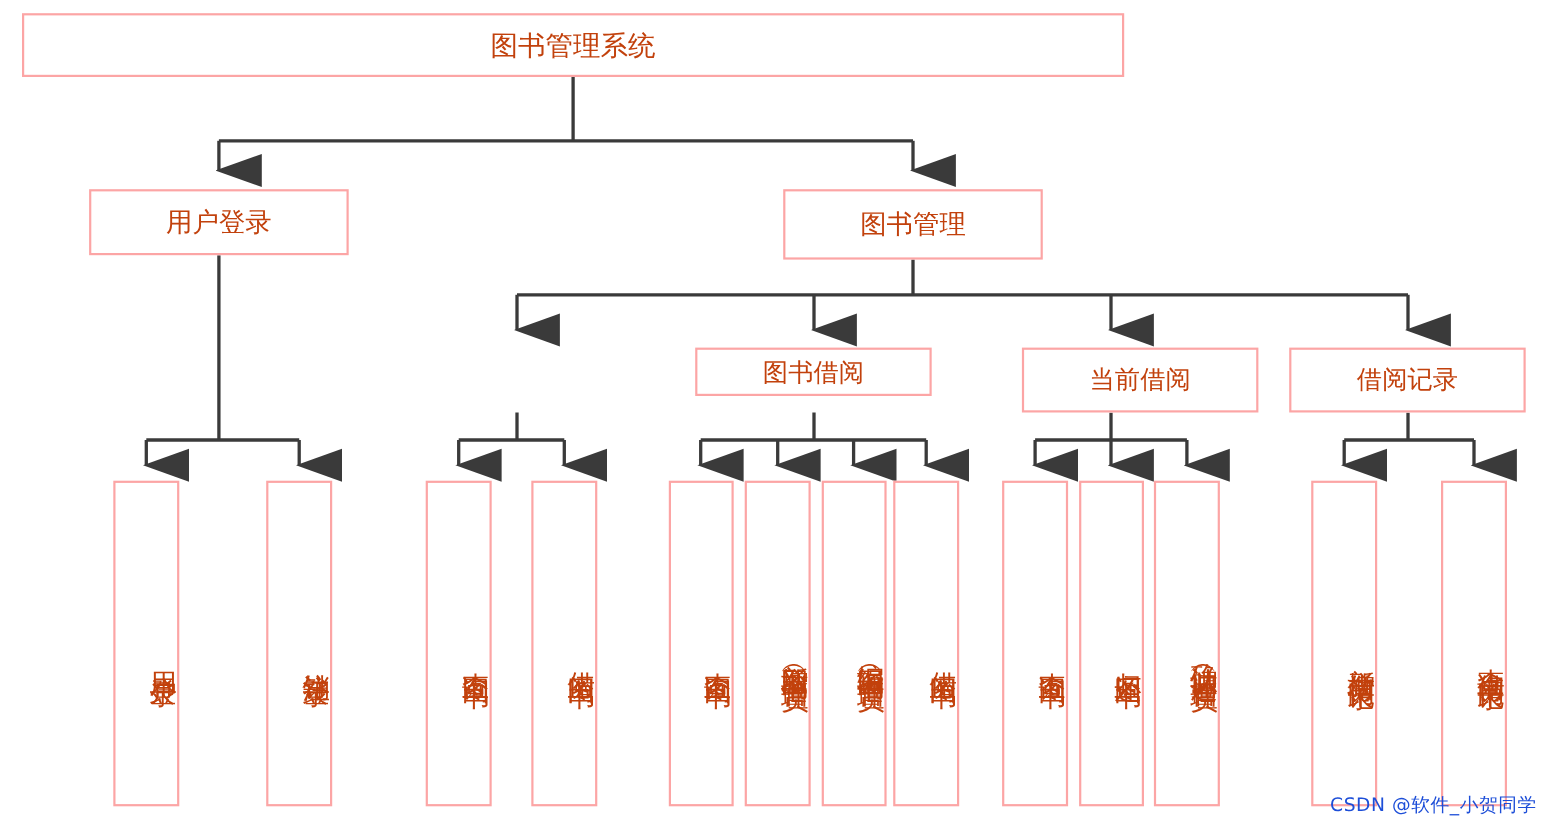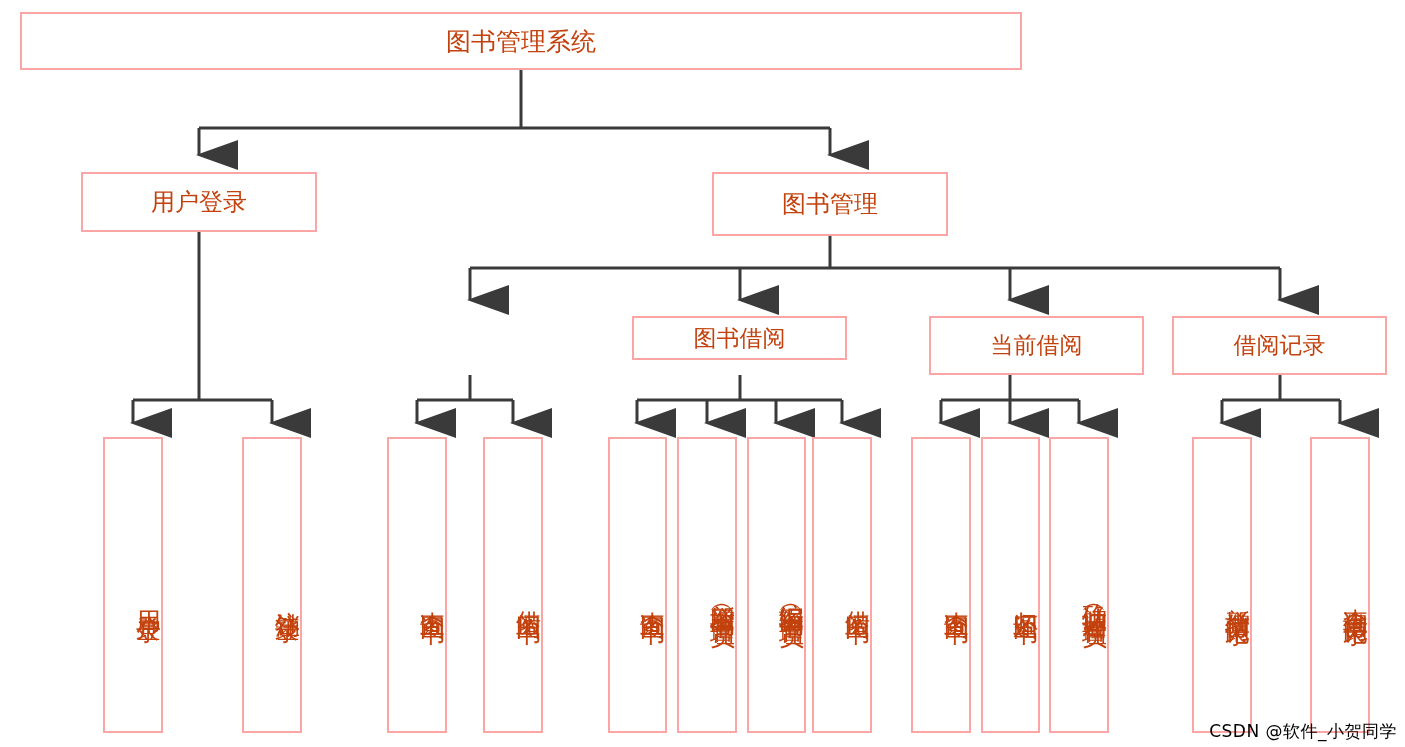--- a/index.html
+++ b/index.html
@@ -38,21 +38,21 @@
   }
   .node.leaf .lbl{
     writing-mode:vertical-rl;
     text-orientation:upright;
     white-space:nowrap;
   }
   .watermark{
     position:absolute;
     right:8px;bottom:4px;
     font-size:17px;
-    color:#000000;
+    color:#1d4ed8;
     letter-spacing:.5px;
     z-index:5;
     white-space:nowrap;
   }
 </style>
 </head>
 <body>
 
 <div id="canvas">
 

